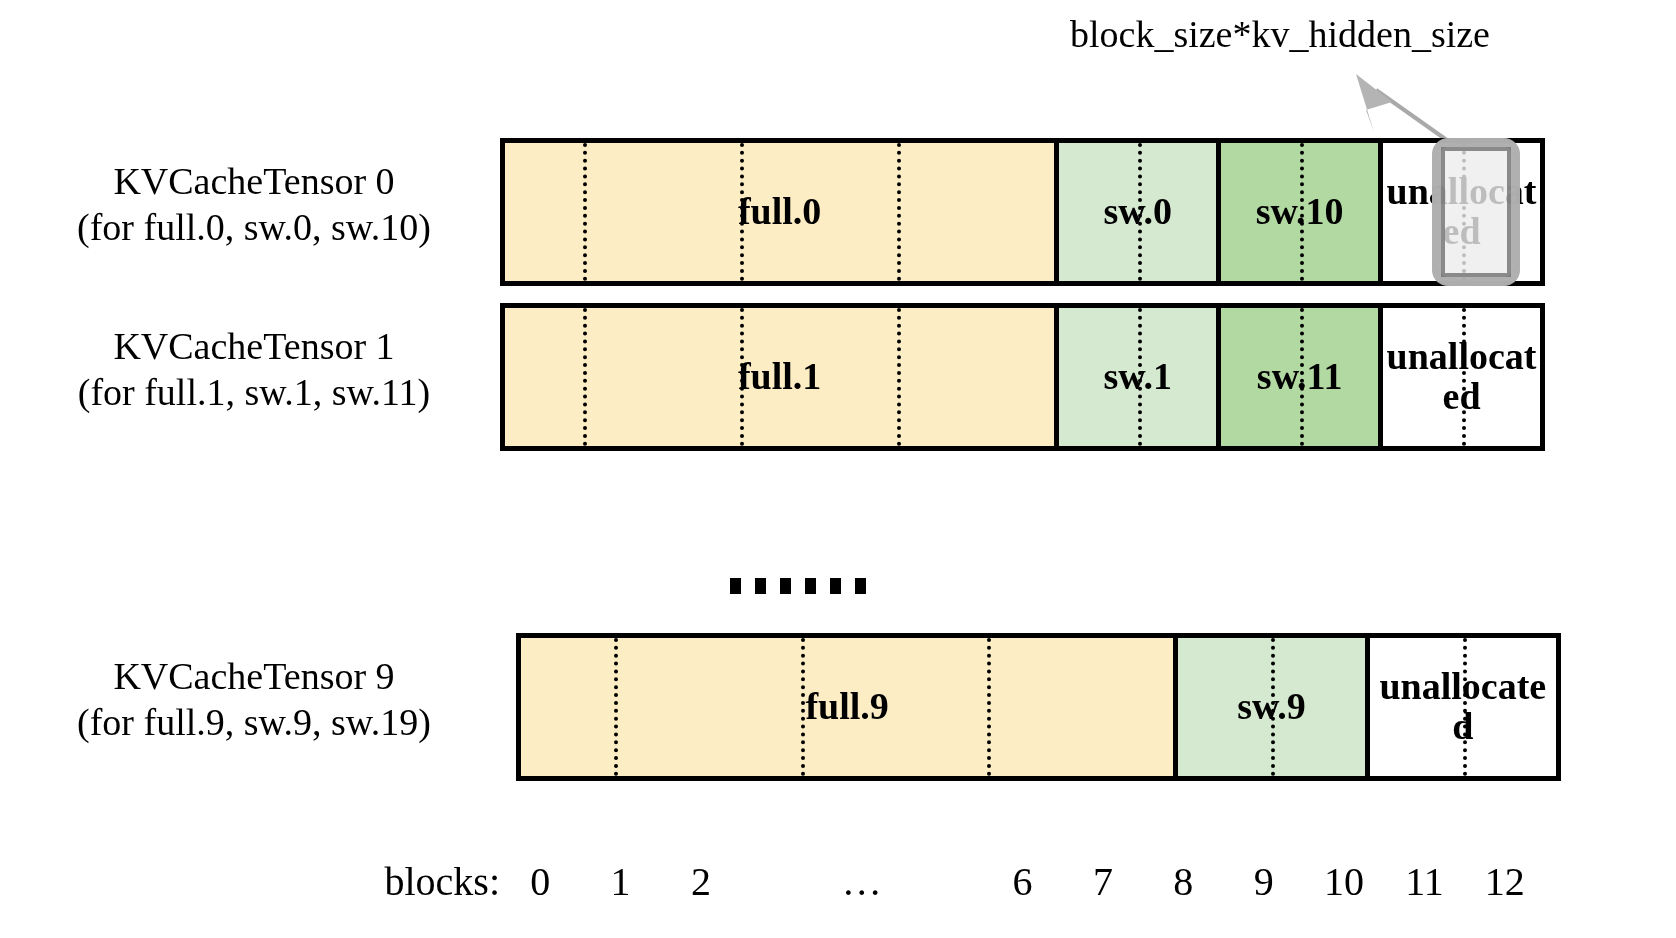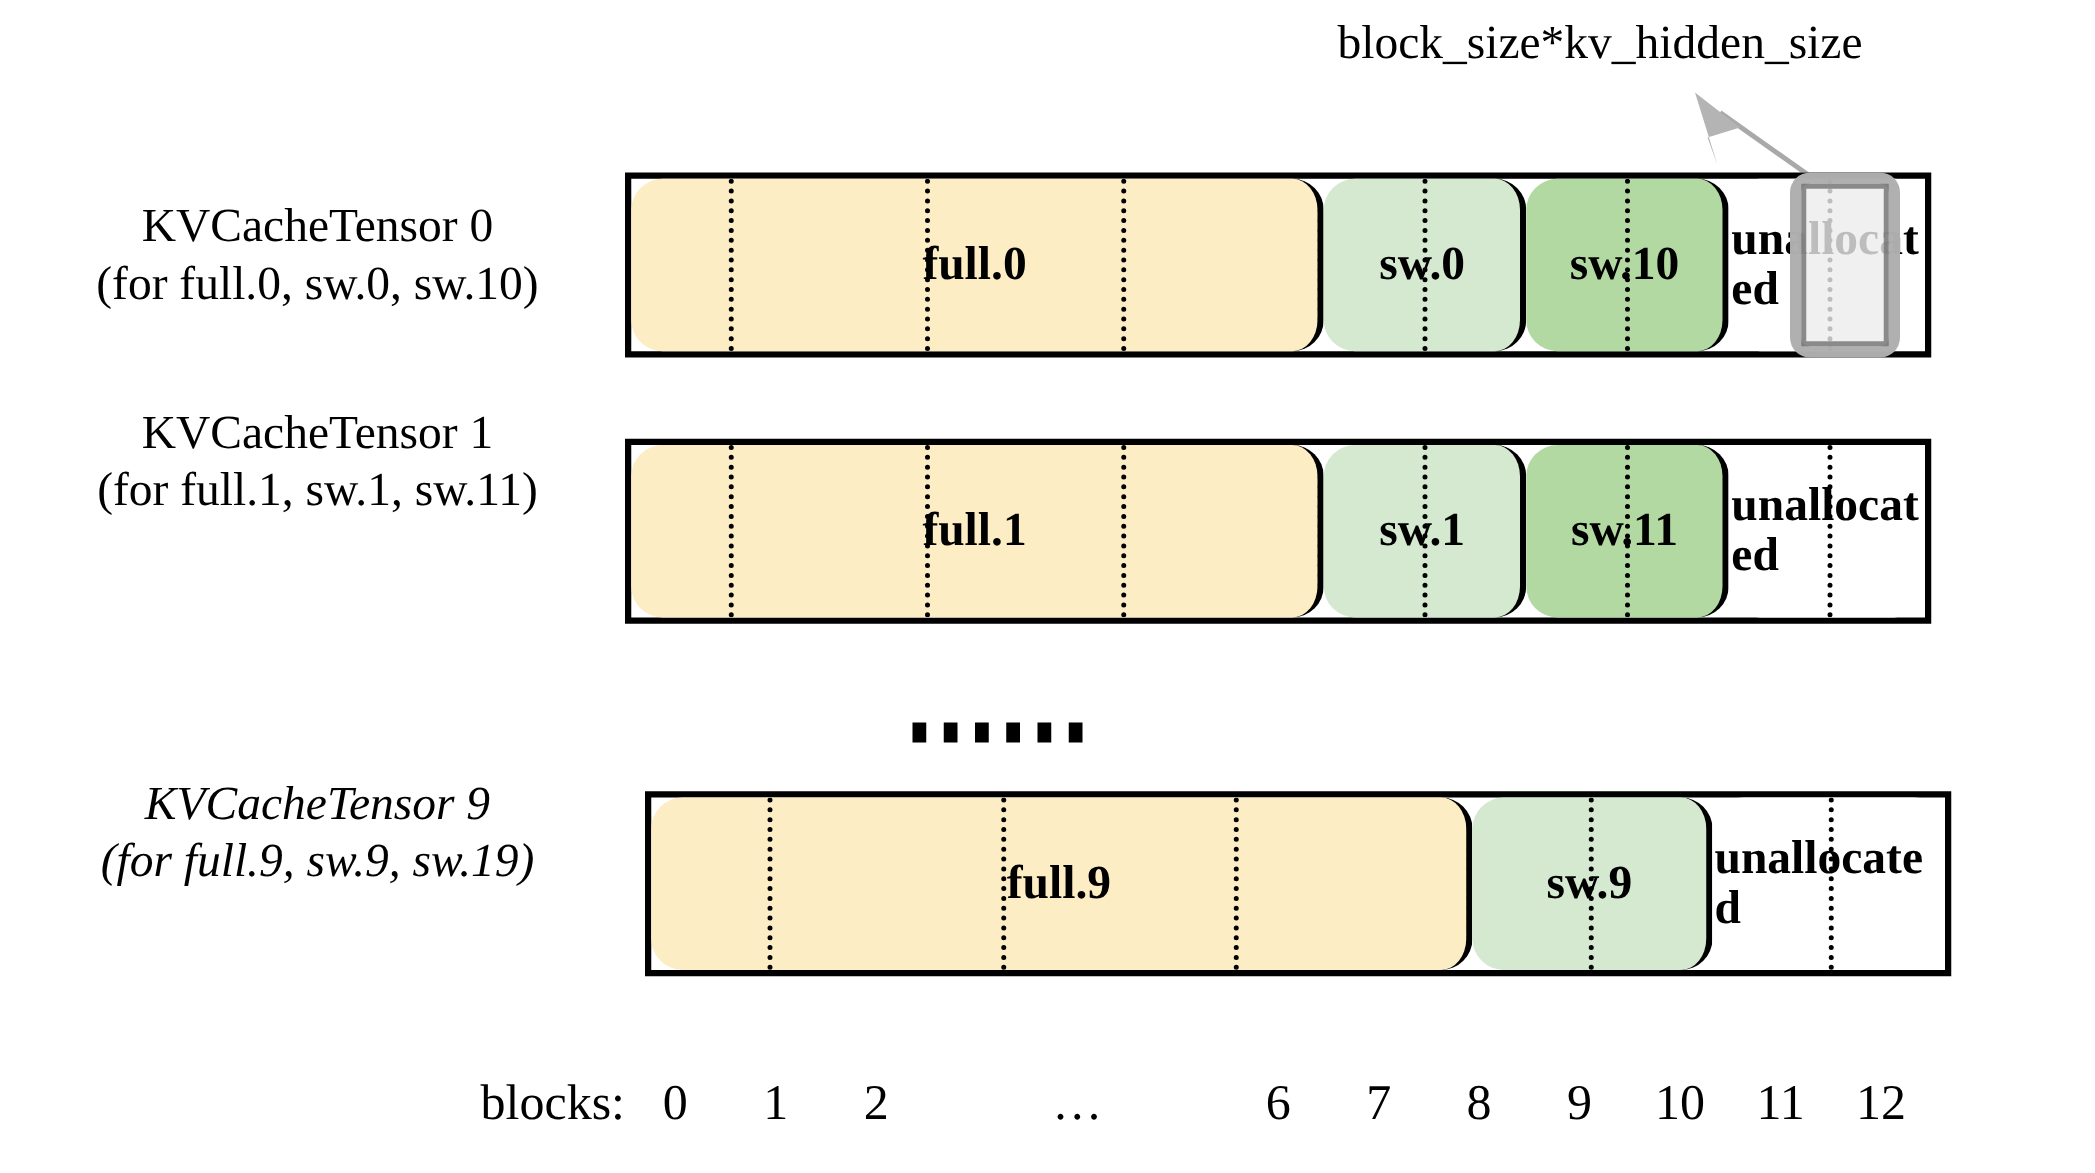--- a/index.html
+++ b/index.html
@@ -72,24 +72,23 @@
 
   .seg {
     position: relative;
     box-sizing: border-box;
     display: flex;
     align-items: center;
     justify-content: center;
     font-weight: bold;
     font-size: 38px;
     line-height: 1.05;
-    text-align: left;
+    text-align: center;
     border-right: 5px solid #000000;
     overflow: hidden;
-    border-radius: 25px;
   }
   .seg:last-child { border-right: none; }
 
   .seg .seg-label {
     position: relative;
     z-index: 3;
     padding: 0 2px;
     word-break: break-all;
   }
 
@@ -220,21 +219,21 @@
             </div>
             <span class="seg-label">unallocated</span>
           </div>
         </div>
       </div>
       <div class="row" style="top: 0px;">
         <div class="row-label" style="top: 323px;">
           <span class="l1">KVCacheTensor 1</span>
           <span class="l2">(for full.1, sw.1, sw.11)</span>
         </div>
-        <div class="bar" style="top: 303px; height: 148px; margin-top: 48px;">
+        <div class="bar" style="top: 303px; height: 148px;">
           <div class="seg" style="flex: 7 1 0px; background: rgb(253, 237, 196);">
             <div class="dividers">
               <div class="divider" style="left: 14.2857%;"></div>
               <div class="divider" style="left: 42.8571%;"></div>
               <div class="divider" style="left: 71.4286%;"></div>
               <div class="divider" style="left: 100%;"></div>
             </div>
             <span class="seg-label">full.1</span>
           </div>
           <div class="seg" style="flex: 2 1 0px; background: rgb(213, 232, 208);">
@@ -251,21 +250,21 @@
           </div>
           <div class="seg" style="flex: 2 1 0px; background: rgb(255, 255, 255);">
             <div class="dividers">
               <div class="divider" style="left: 50%;"></div>
             </div>
             <span class="seg-label">unallocated</span>
           </div>
         </div>
       </div>
       <div class="row" style="top: 0px;">
-        <div class="row-label" style="top: 620px; font-style: italic;">
+        <div class="row-label" style="top: 653px;">
           <span class="l1">KVCacheTensor 9</span>
           <span class="l2">(for full.9, sw.9, sw.19)</span>
         </div>
         <div class="bar" style="top: 633px; height: 148px; margin-left: 16px;">
           <div class="seg" style="flex: 7 1 0px; background: rgb(253, 237, 196);">
             <div class="dividers">
               <div class="divider" style="left: 14.2857%;"></div>
               <div class="divider" style="left: 42.8571%;"></div>
               <div class="divider" style="left: 71.4286%;"></div>
               <div class="divider" style="left: 100%;"></div>

